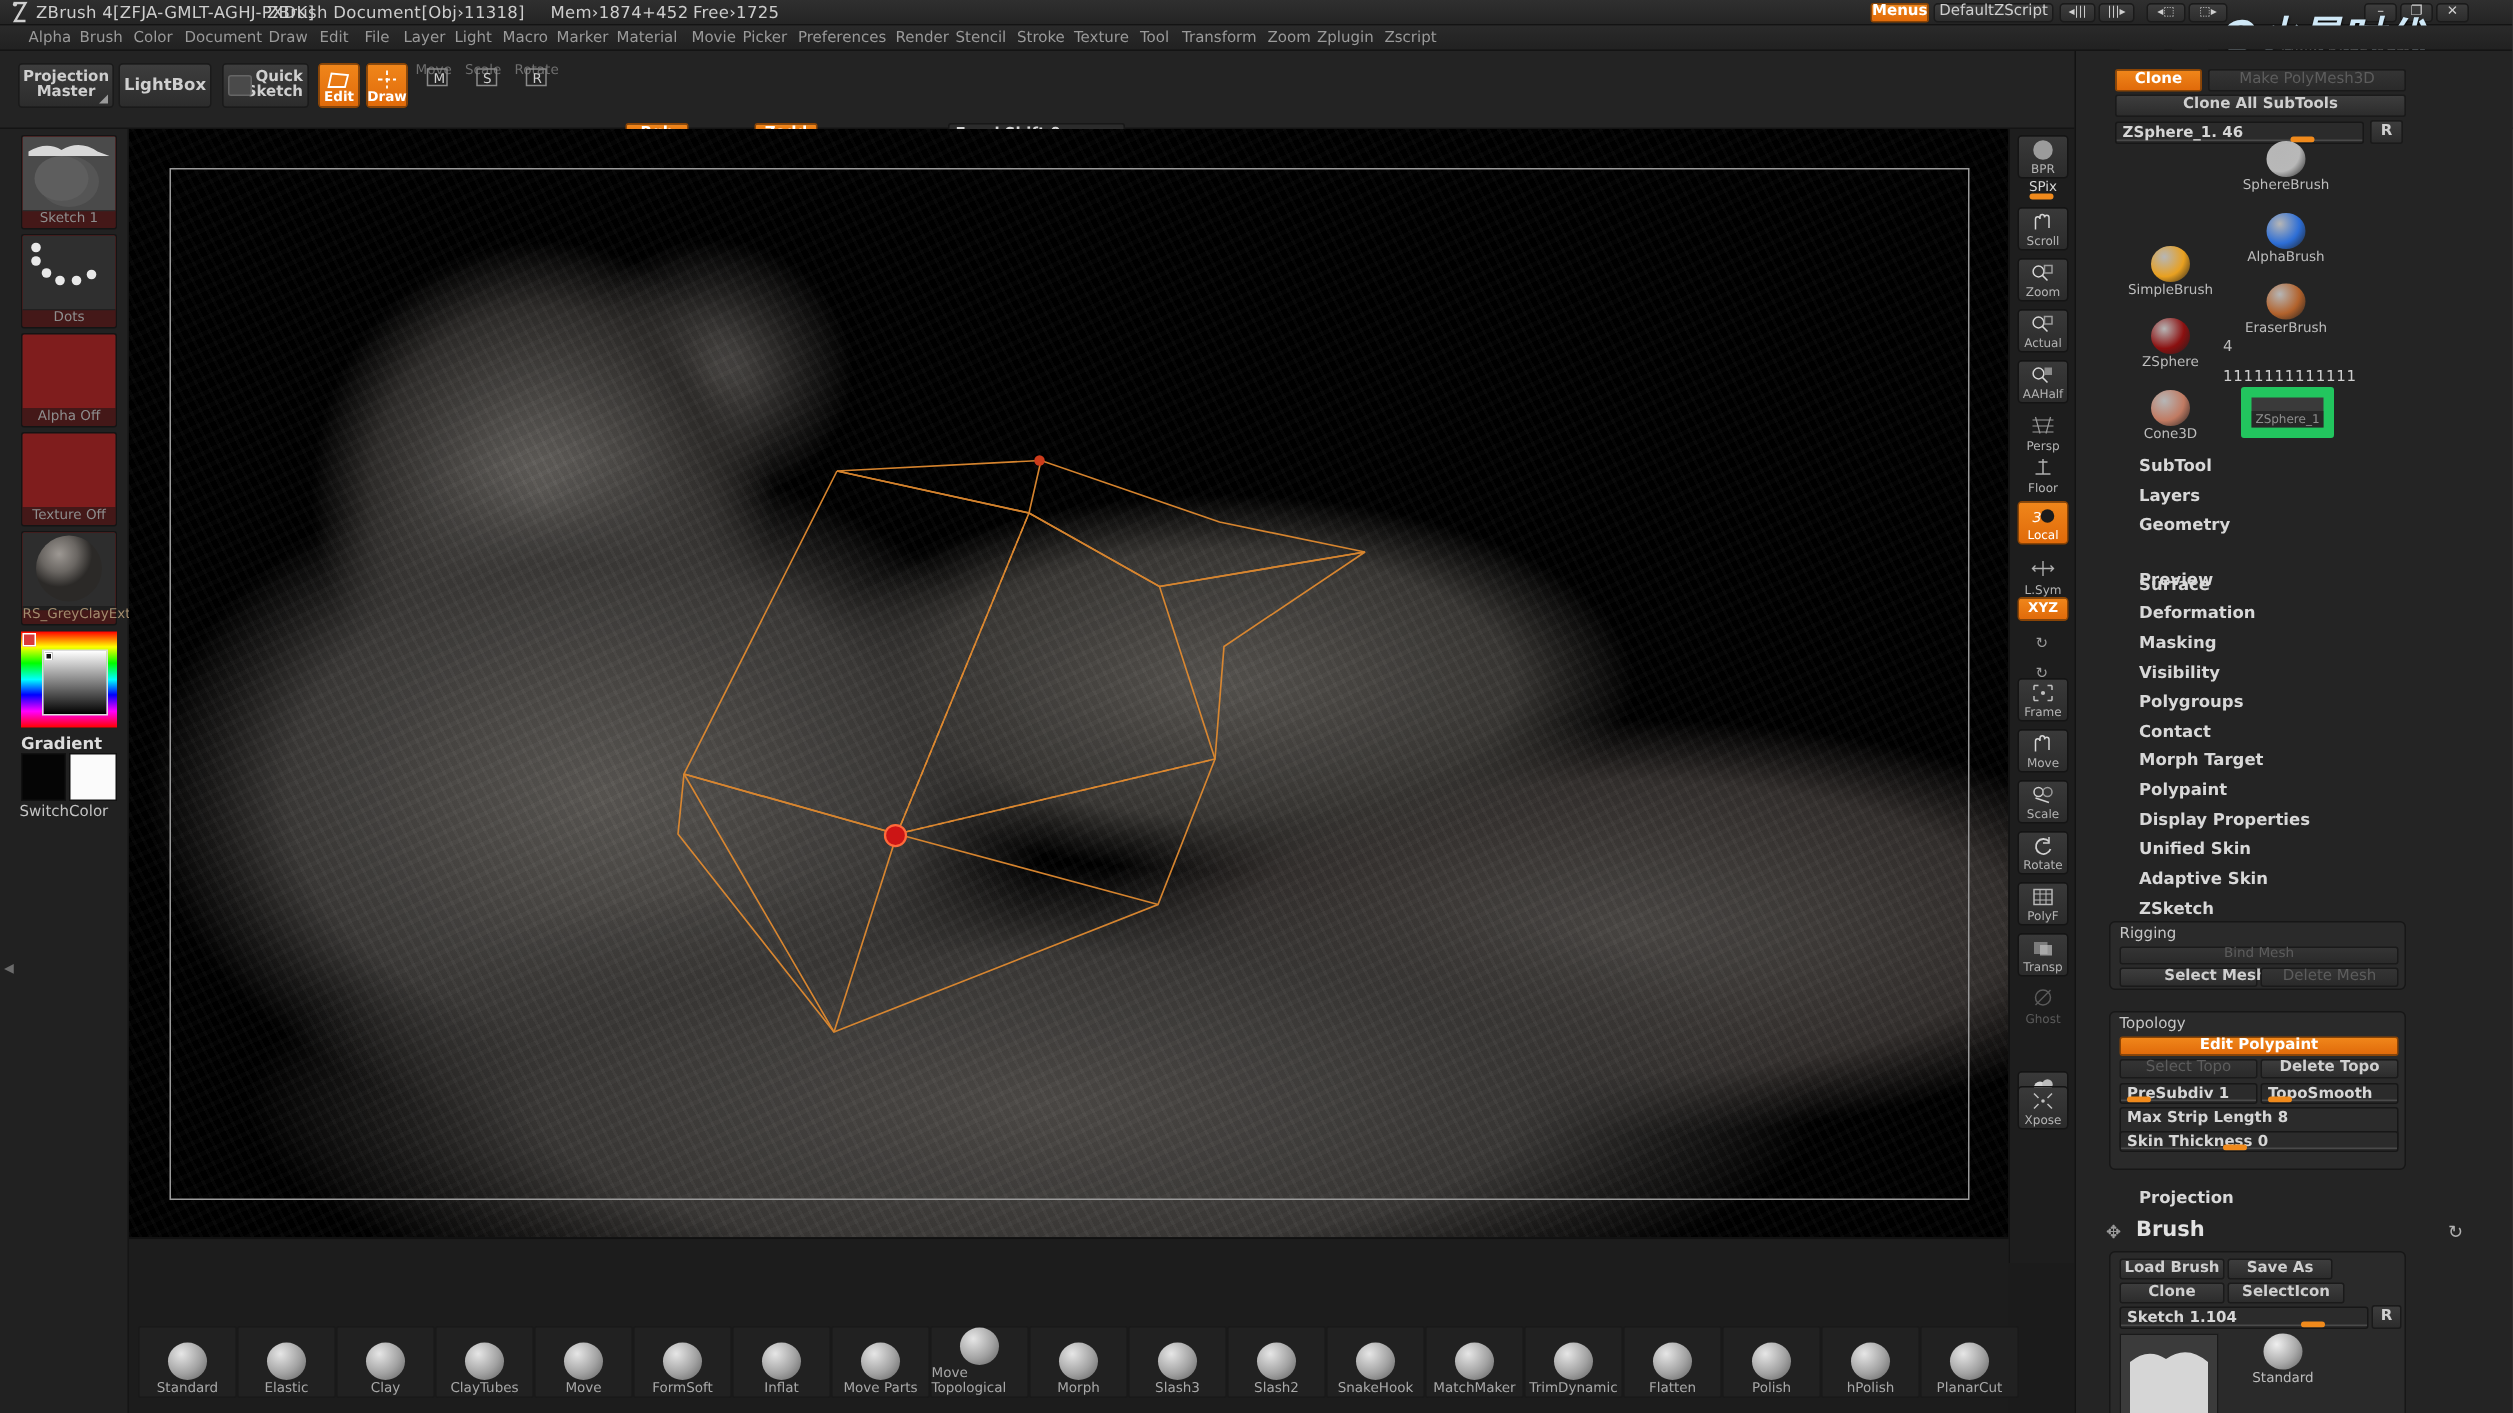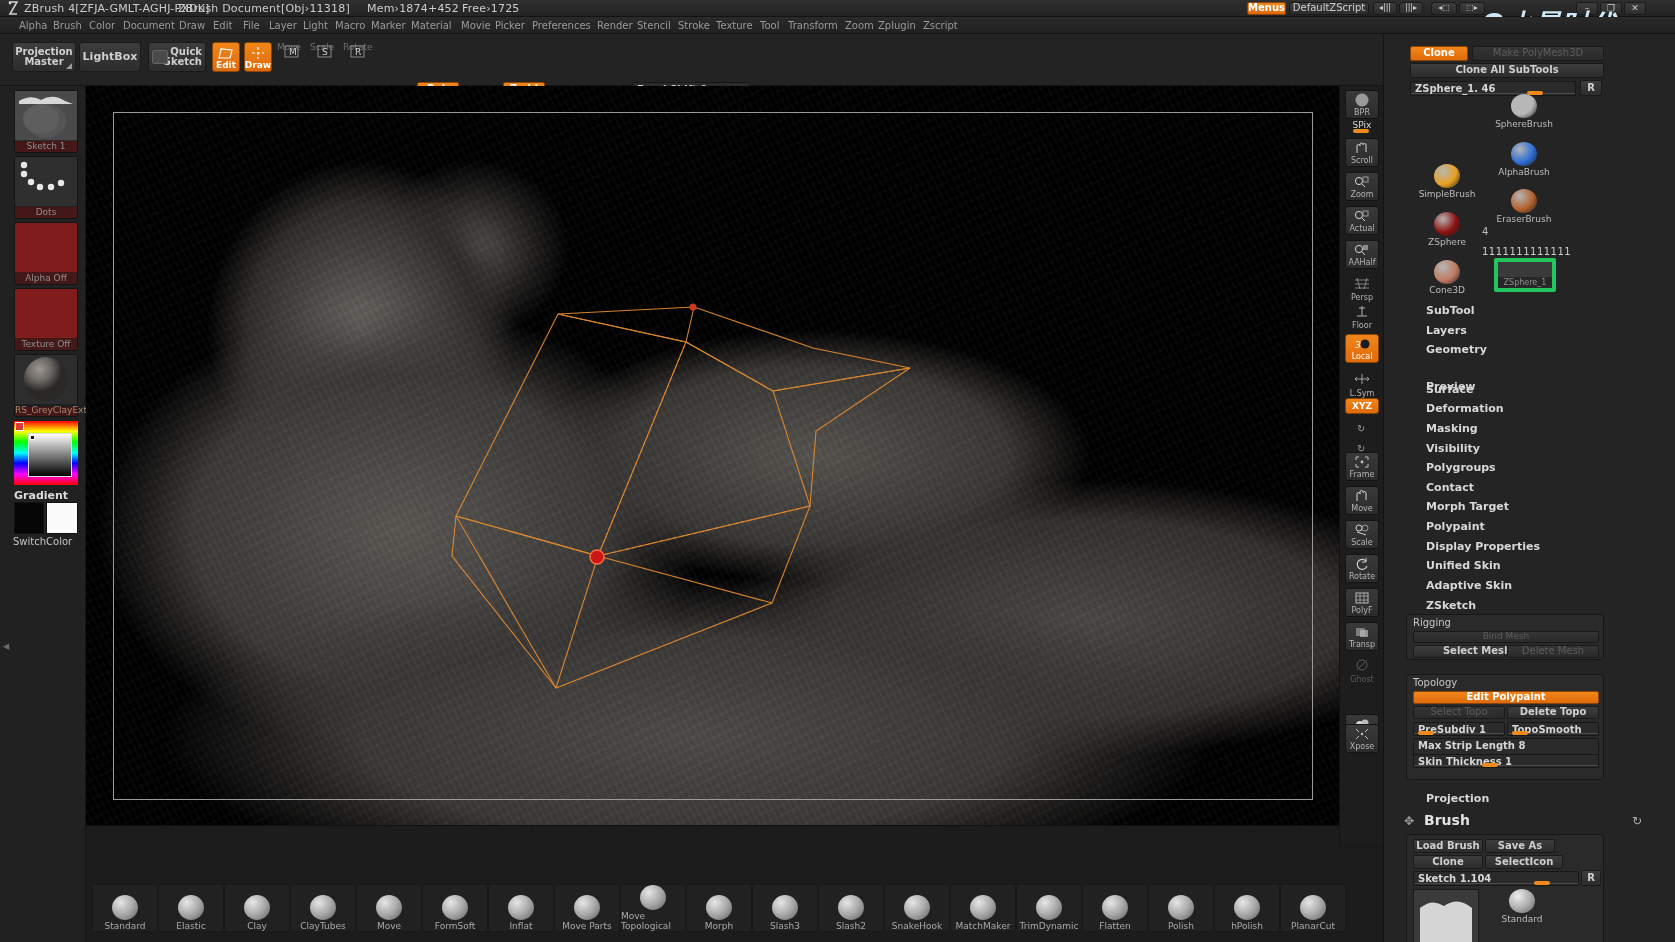--- a/index.html
+++ b/index.html
@@ -190,21 +190,21 @@
   #rightpanel { position:absolute; left:1383px; top:34px; width:292px; height:908px; background:#242424;
                 border-left:1px solid #121212; overflow:hidden;}
   #rp-clone  { position:absolute; left:26px; top:12px; width:58px; height:15px; font-size:10px; font-weight:bold; border-radius:2px;}
   #rp-mkpoly { position:absolute; left:88px; top:12px; width:132px; height:15px; font-size:10px; border-radius:2px;}
   #rp-cloneall { position:absolute; left:26px; top:29px; width:194px; height:15px; font-size:10px; font-weight:bold; border-radius:2px;}
   #rp-zsname { position:absolute; left:26px; top:47px; width:166px; height:15px; }
   #rp-zsname .sl-t { top:1px; font-size:10px;}
   #rp-zsname .sl-k { left:116px; }
   #rp-R { position:absolute; left:196px; top:46px; width:22px; height:16px; font-size:10px; font-weight:bold; border-radius:2px;}
 
-  .thumbbox { position:absolute; width:64px; height:58px; background:#3a3a3a; border:4px solid #22c55e; border-radius:2px;}
+  .thumbbox { position:absolute; width:64px; height:58px; background:#3a3a3a; border:7px solid #22c55e; border-radius:2px;}
   .thumbbox .cap{ position:absolute; left:0; bottom:0; width:100%; height:11px; line-height:11px; text-align:center;
                   font-size:8px; color:#8f8f8f; background:rgba(20,20,20,.5);}
   .tool-i { position:absolute; width:62px; display:flex; flex-direction:column; align-items:center;
             font-size:9px; color:#bdbdbd; }
   .tool-i .ic { width:26px; height:24px; border-radius:50%; margin-bottom:1px; }
 
   .rp-sec { position:absolute; left:26px; font-size:11px; font-weight:bold; color:#d8d8d8;margin-left:16px; }
 
   .grp { position:absolute; left:22px; width:198px; background:#2a2a2a; border:1px solid #171717; border-radius:4px;}
   .grp .gh { position:absolute; left:6px; top:2px; font-size:10px; color:#c6c6c6;}
@@ -795,21 +795,21 @@
         <div class="sl-t">TopoSmooth</div>
         <div class="sl-k"></div>
       </div>
       <div class="slider" id="tp-max">
         <div class="sl-line"></div>
         <div class="sl-t">Max Strip Length 8</div>
         <div class="sl-k"></div>
       </div>
       <div class="slider" id="tp-skin">
         <div class="sl-line"></div>
-        <div class="sl-t">Skin Thickness 1</div>
+        <div class="sl-t">Skin Thickness 0</div>
         <div class="sl-k"></div>
       </div>
     </div>
 
     <div class="grp" id="brush-grp">
       <div class="btn" id="bg-load">Load Brush</div>
       <div class="btn" id="bg-save">Save As</div>
       <div class="btn" id="bg-clone">Clone</div>
       <div class="btn" id="bg-seli">SelectIcon</div>
       <div class="slider" id="bg-sk">

